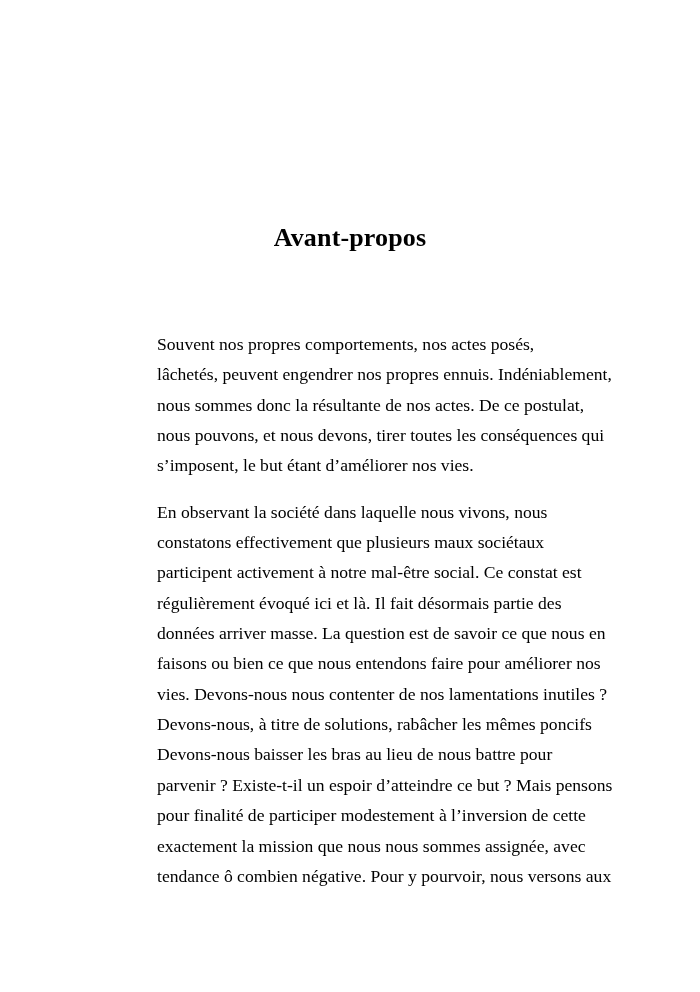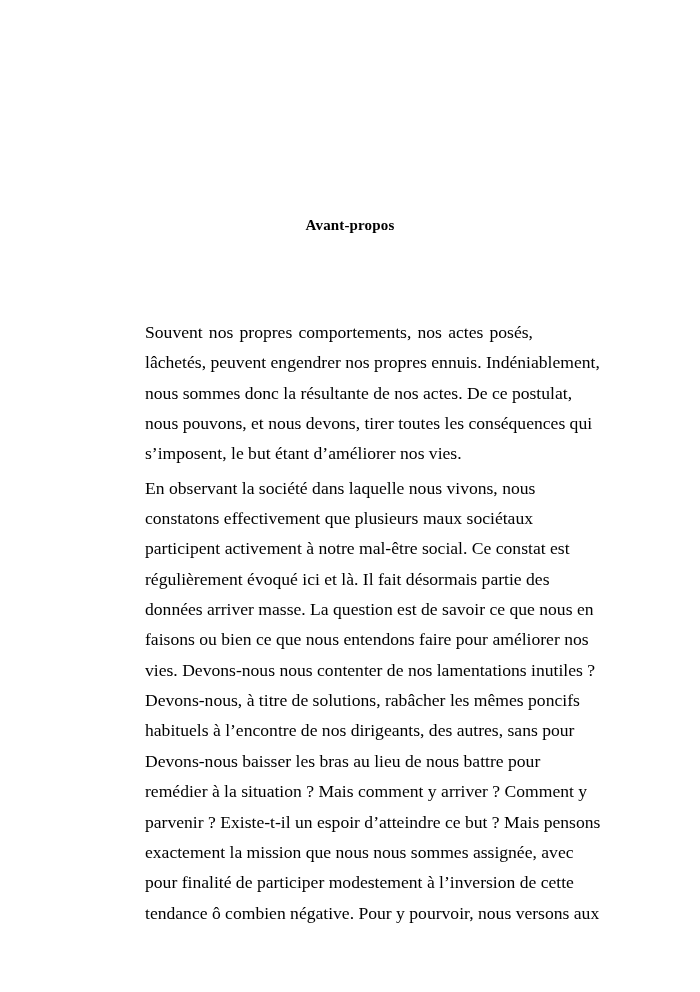--- a/index.html
+++ b/index.html
@@ -26,41 +26,41 @@
 
   
   .chapter-title {
     position: absolute;
     left: 0;
     right: 0;
     top: 207px;
     text-align: center;
     font-family: "Liberation Serif", "DejaVu Serif", serif;
     font-weight: bold;
-    font-size: 15px;
+    font-size: 26px;
     letter-spacing: 0.15px;
     line-height: 1.1;
   }
 
   
   .text-column {
     position: absolute;
     left: 103px;
     top: 313px;
     width: 434px;
     font-size: 17.6px;
     line-height: 30.35px;
     text-align: justify;
     text-justify: inter-word;
     hyphens: none;
     -webkit-hyphens: none;
   }
 
   .text-column p {
-    margin: 4px;
+    margin: 16px;
     text-indent: 38px;
     text-align: justify;
   }
 
   
   .text-column p.continues {
     text-align-last: justify;
   }
 
   
@@ -94,23 +94,21 @@
       </p>
     <p id="paragraph-2" class="continues">
         <span class="ln indent-line">En observant la société dans laquelle nous vivons, nous</span>
         <span class="ln">constatons effectivement que plusieurs maux sociétaux</span>
         <span class="ln">participent activement à notre mal-être social. Ce constat est</span>
         <span class="ln">régulièrement évoqué ici et là. Il fait désormais partie des</span>
         <span class="ln">données arriver masse. La question est de savoir ce que nous en</span>
         <span class="ln">faisons ou bien ce que nous entendons faire pour améliorer nos</span>
         <span class="ln">vies. Devons-nous nous contenter de nos lamentations inutiles ?</span>
         <span class="ln">Devons-nous, à titre de solutions, rabâcher les mêmes poncifs</span>
-        <span class="ln">habituels à l’encontre de nos dirigeants, des autres, sans pour</span>
         <span class="ln">Devons-nous baisser les bras au lieu de nous battre pour</span>
-        <span class="ln">remédier à la situation ? Mais comment y arriver ? Comment y</span>
         <span class="ln">parvenir ? Existe-t-il un espoir d’atteindre ce but ? Mais pensons</span>
+        <span class="ln">pour finalité de participer modestement à l’inversion de cette</span>
         <span class="ln">exactement la mission que nous nous sommes assignée, avec</span>
-        <span class="ln">pour finalité de participer modestement à l’inversion de cette</span>
         <span class="ln">tendance ô combien négative. Pour y pourvoir, nous versons aux</span>
       </p>
   </div>
 
 </div>
 
 </body></html>

